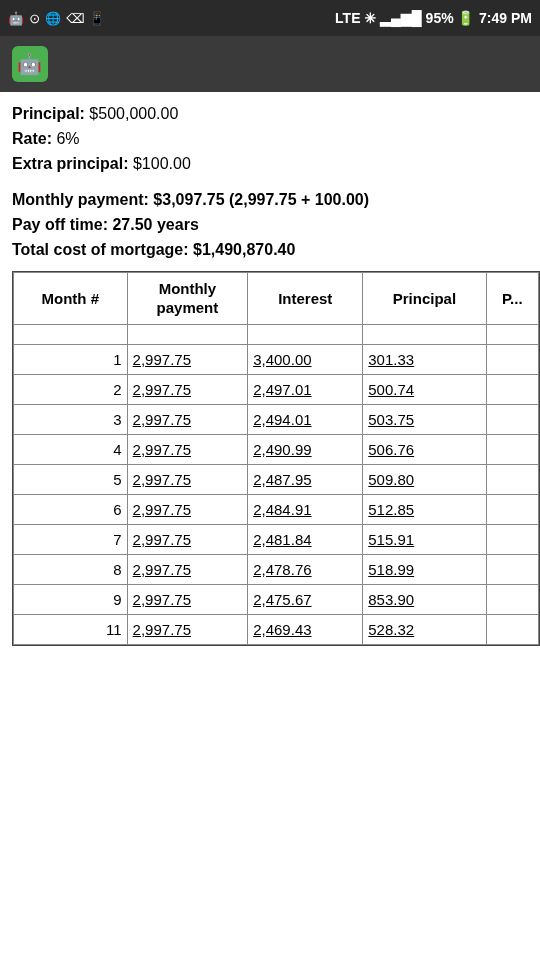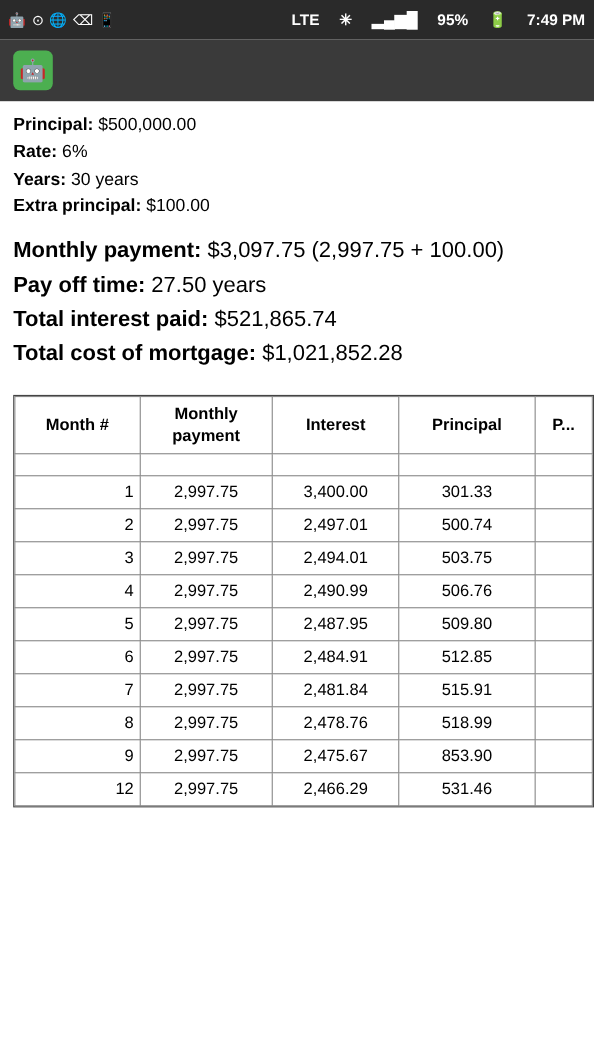--- a/index.html
+++ b/index.html
@@ -25,21 +25,21 @@
       font-size: 13px;
     }
     .status-bar-left {
       display: flex;
       align-items: center;
       gap: 5px;
     }
     .status-bar-right {
       display: flex;
       align-items: center;
-      gap: 18px;
+      gap: 4px;
       font-size: 14px;
       font-weight: bold;
     }
 
     
     .app-bar {
       background: #3a3a3a;
       color: #fff;
       height: 56px;
       display: flex;
@@ -66,49 +66,51 @@
       border-radius: 13px;
     }
     .info-line {
       font-size: 16px;
       line-height: 1.55;
     }
     .info-line b {
       font-weight: bold;
     }
     .summary-line {
-      font-size: 20px;
+      font-size: 16px;
       line-height: 1.55;
+      font-weight: bold;
     }
 
     
     .table-wrapper {
       overflow-x: auto;
-      margin-top: 22px;
+      margin-top: 8px;
       border: 1.5px solid #444;
     }
     table {
       border-collapse: collapse;
       width: 100%;
       min-width: 500px;
       font-size: 15px;
     }
     th, td {
       border: 1px solid #888;
       padding: 6px 5px;
       text-align: right;
     }
     th {
       text-align: center;
       font-weight: bold;
       background: #fff;
       line-height: 1.3;
     }
     td.num {
-      text-align: center;
+      text-align: left;
+      text-decoration: underline;
     }
     td.month-num {
       text-align: right;
     }
     
     tr.empty-row td {
       height: 20px;
     }
   </style>
 </head>
@@ -143,45 +145,37 @@
   <div class="info-section">
     <div class="info-line">
       <b>Principal:</b>
       <span>$500,000.00</span>
     </div>
     <div class="info-line">
       <b>Rate:</b>
       <span>6%</span>
     </div>
     <div class="info-line">
-      <b>Years:</b>
-      <span>30 years</span>
-    </div>
-    <div class="info-line">
       <b>Extra principal:</b>
       <span>$100.00</span>
     </div>
   </div>
 
   <div style="margin-top:12px;">
     <div class="summary-line">
       <b>Monthly payment:</b>
       <span>$3,097.75 (2,997.75 + 100.00)</span>
     </div>
     <div class="summary-line">
       <b>Pay off time:</b>
       <span>27.50 years</span>
     </div>
     <div class="summary-line">
-      <b>Total interest paid:</b>
-      <span>$521,865.74</span>
-    </div>
-    <div class="summary-line">
       <b>Total cost of mortgage:</b>
-      <span>$1,021,852.28</span>
+      <span>$1,490,870.40</span>
     </div>
   </div>
 
   <div class="table-wrapper">
     <table>
       <thead>
         <tr>
           <th>Month #</th>
           <th>Monthly<br>payment</th>
           <th>Interest</th>
@@ -254,23 +248,23 @@
       <td class="num"></td>
     </tr>
           <tr>
       <td class="month-num">9</td>
       <td class="num">2,997.75</td>
       <td class="num">2,475.67</td>
       <td class="num">853.90</td>
       <td class="num"></td>
     </tr>
           <tr>
-      <td class="month-num">12</td>
-      <td class="num">2,997.75</td>
-      <td class="num">2,466.29</td>
-      <td class="num">531.46</td>
+      <td class="month-num">11</td>
+      <td class="num">2,997.75</td>
+      <td class="num">2,469.43</td>
+      <td class="num">528.32</td>
       <td class="num"></td>
     </tr>
         </tbody>
     </table>
   </div>
 
 </div>
 
 </body></html>

